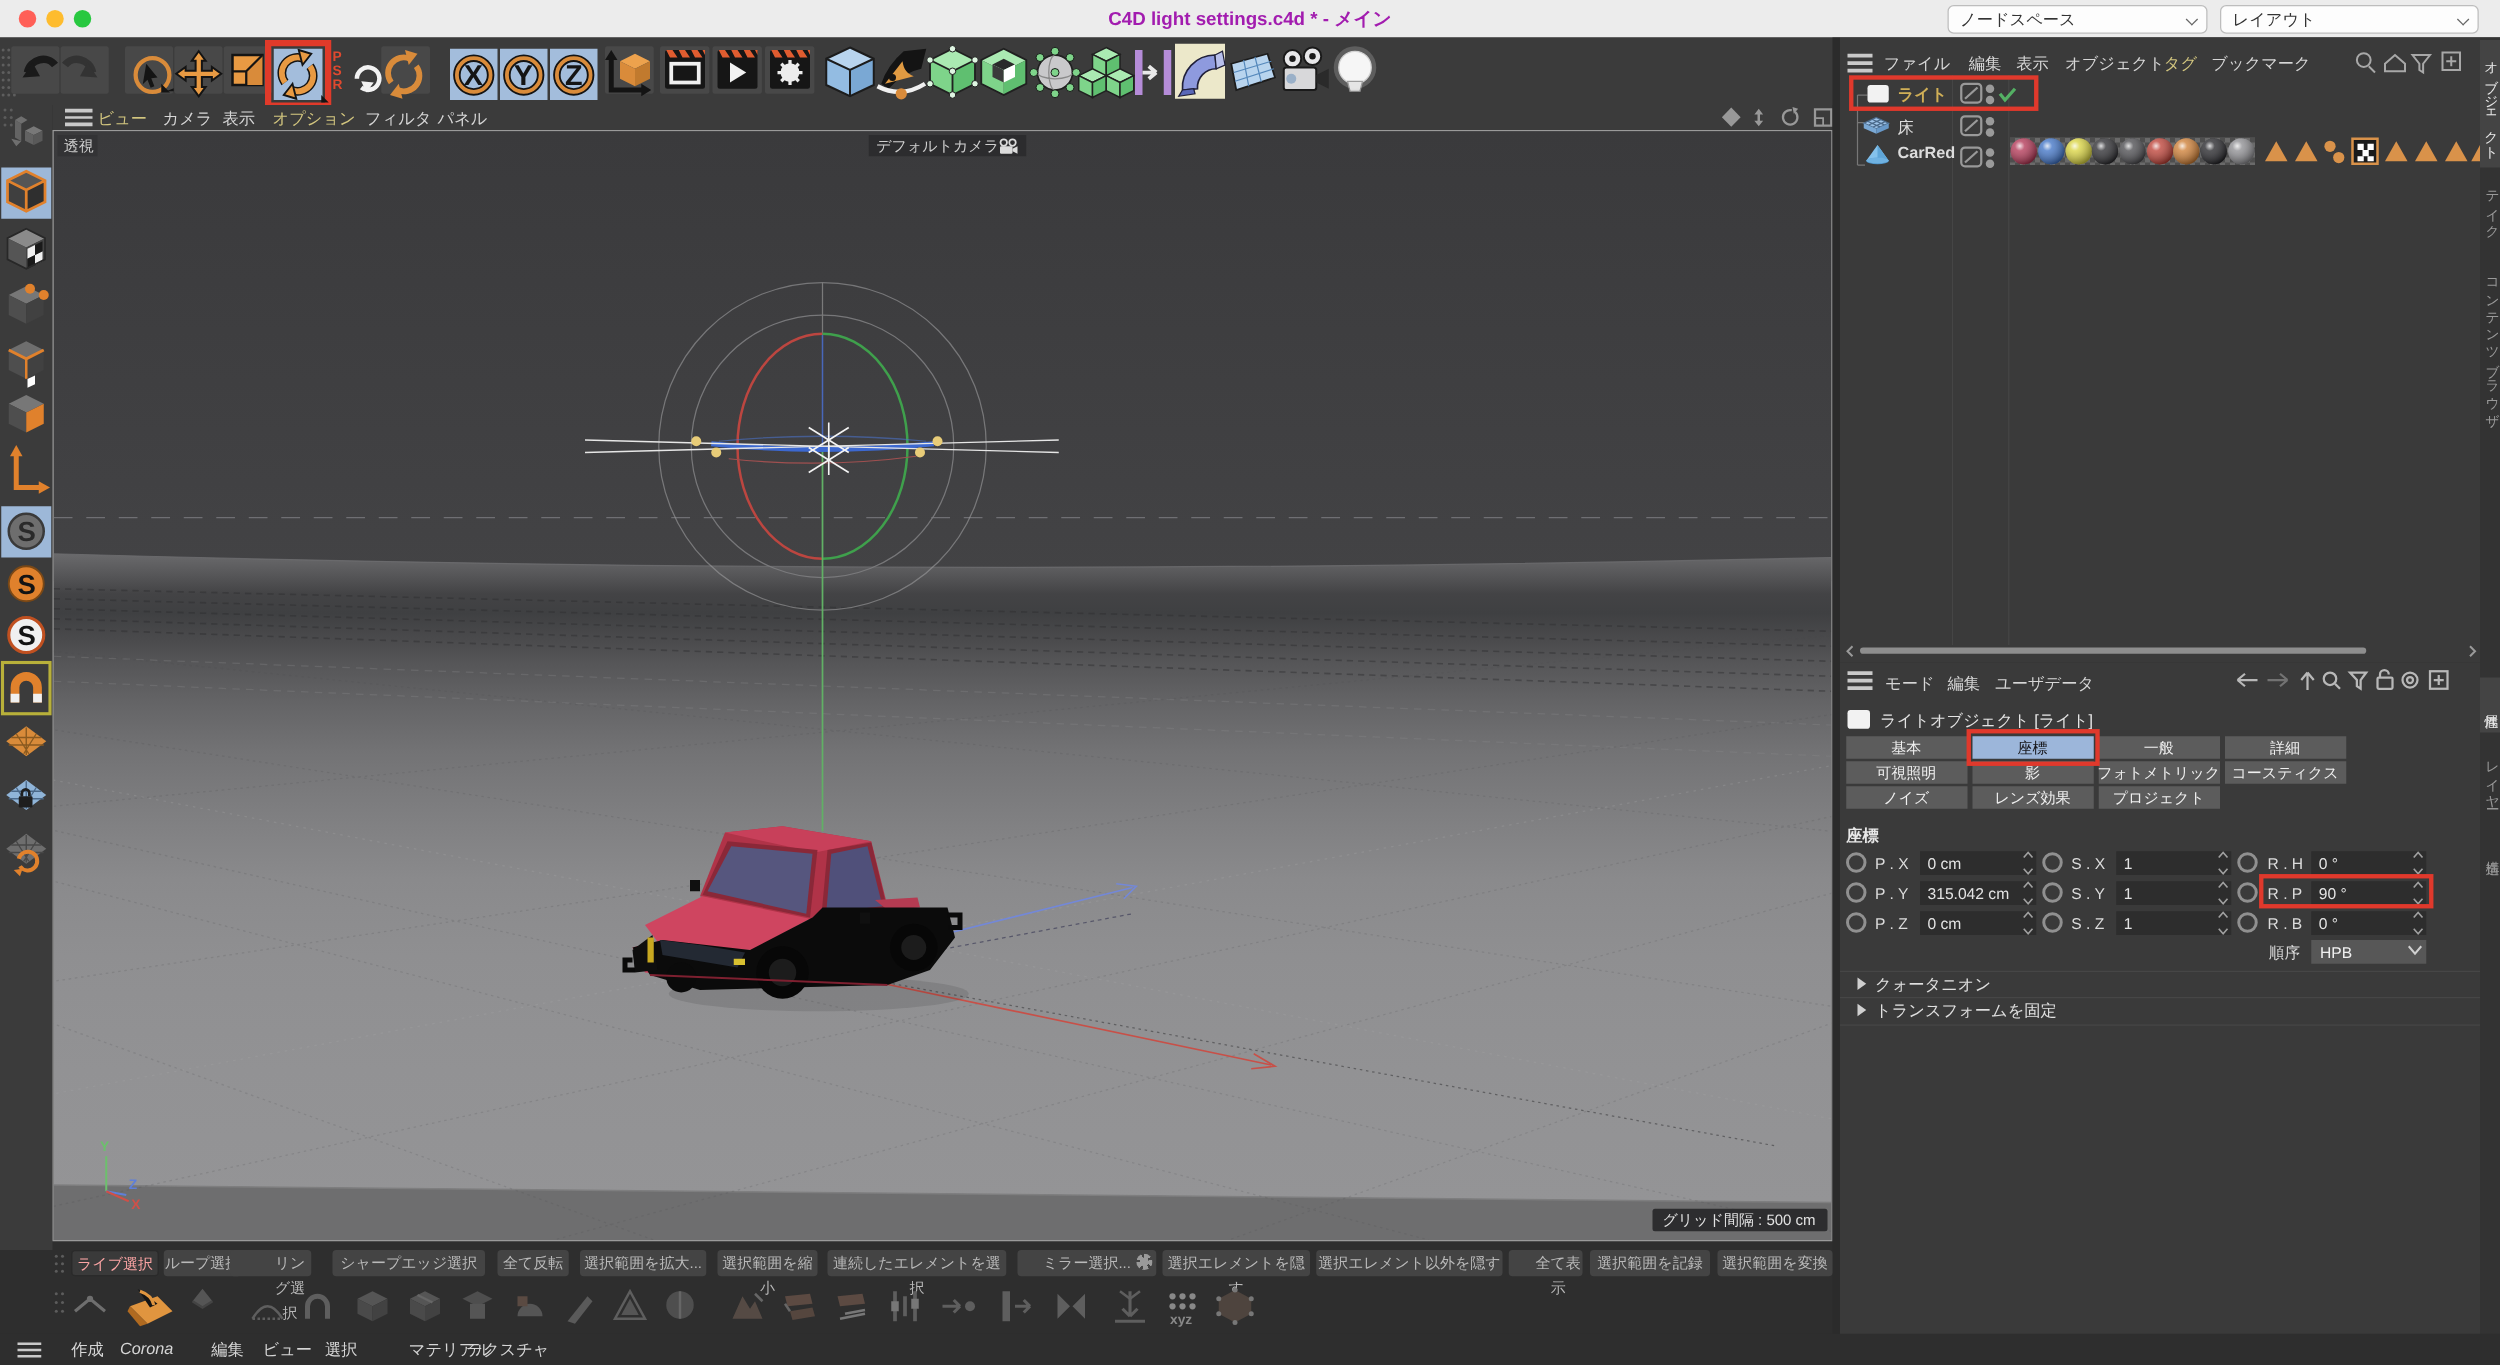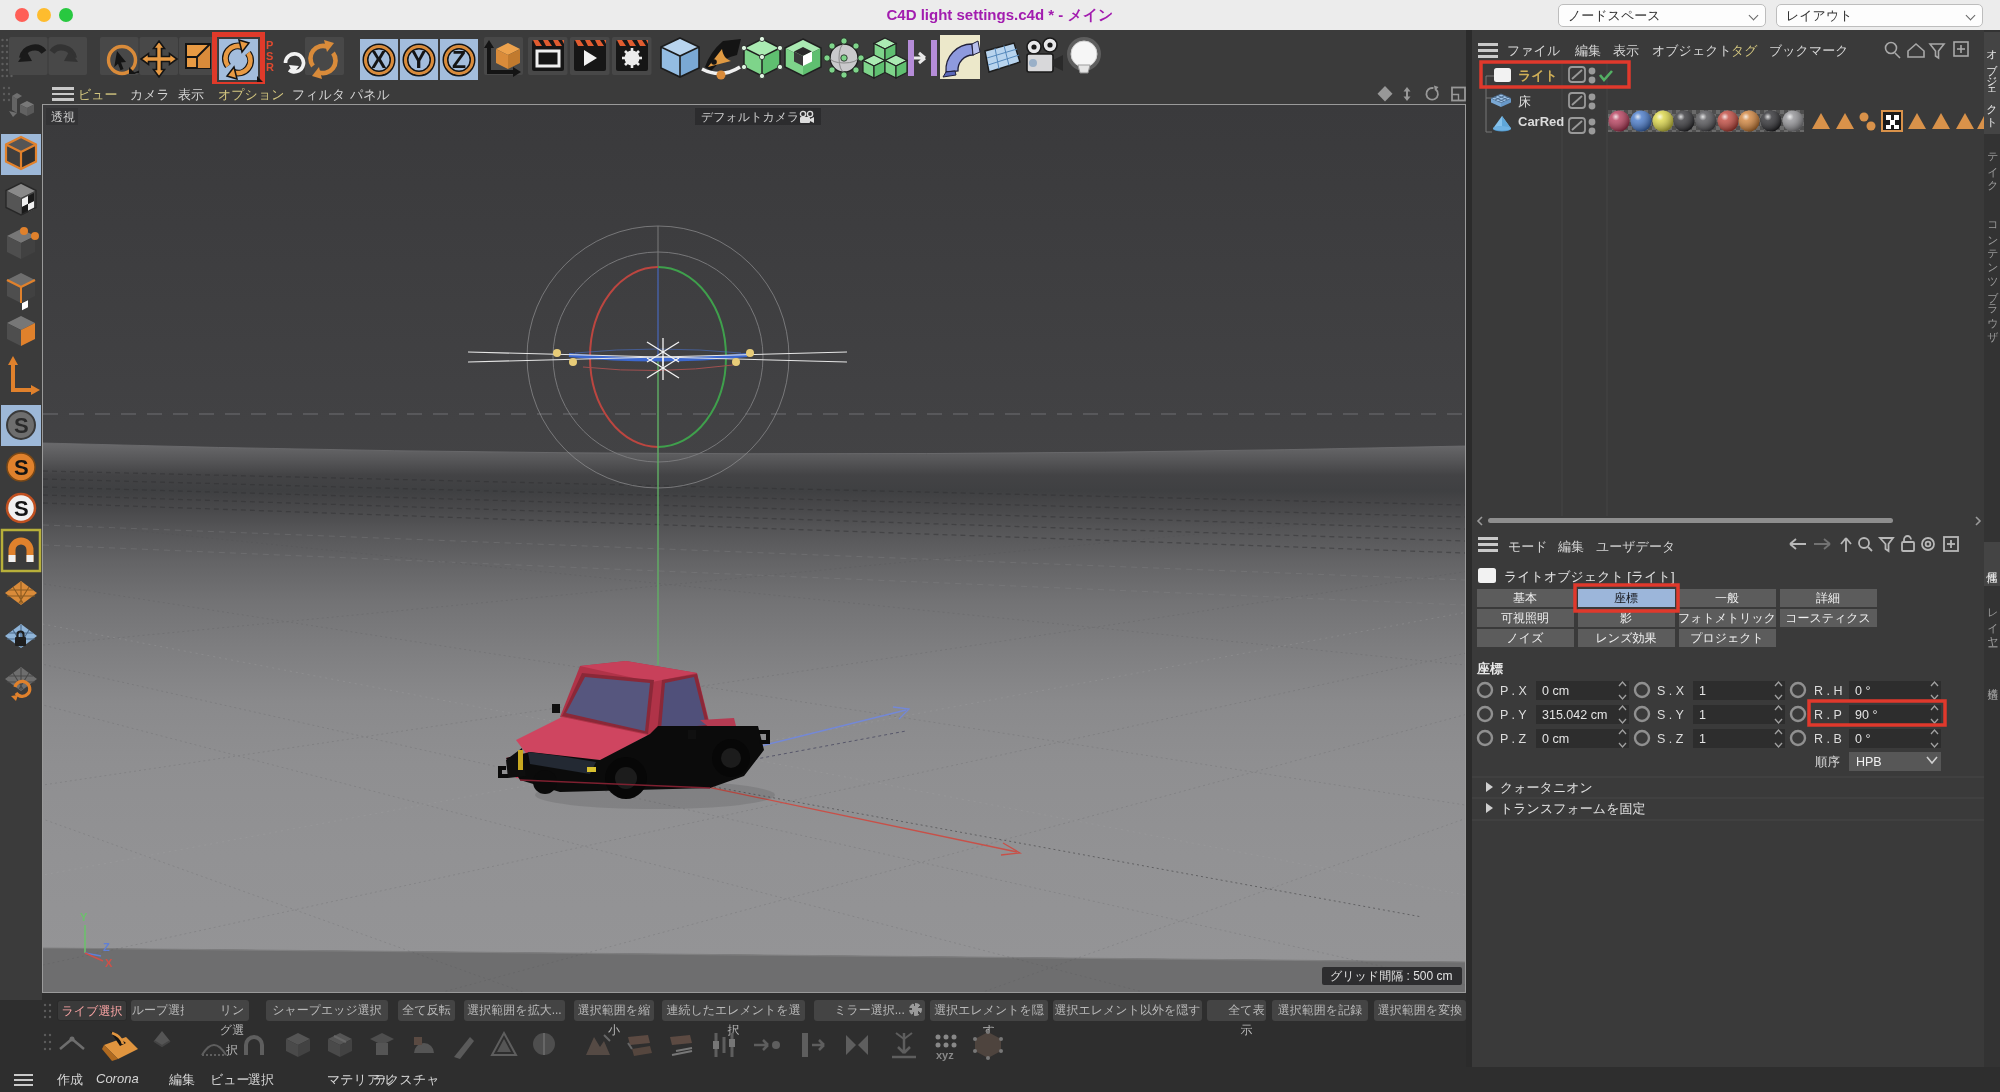--- a/index.html
+++ b/index.html
@@ -994,18 +994,18 @@
   <div id="botmenu" class="abs">
     <div class="hamb" style="left:14px; top:7px; width:19px;">
         <i style="top:0; height:2px;"></i>
         <i style="top:5px; height:2px;"></i>
         <i style="top:10px; height:2px;"></i>
       </div>
     <span style="left:57px;">作成</span>
     <span style="left:96px;font-style:italic;">Corona</span>
     <span style="left:169px;">編集</span>
     <span style="left:210px;">ビュー</span>
-    <span style="left:248px;">選択</span>
+    <span style="left:260px;">選択</span>
     <span style="left:316px;margin-left:11px;">マテリアル</span>
     <span style="left:373px;">テクスチャ</span>
   </div>
 
 </div>
 
 </body></html>

